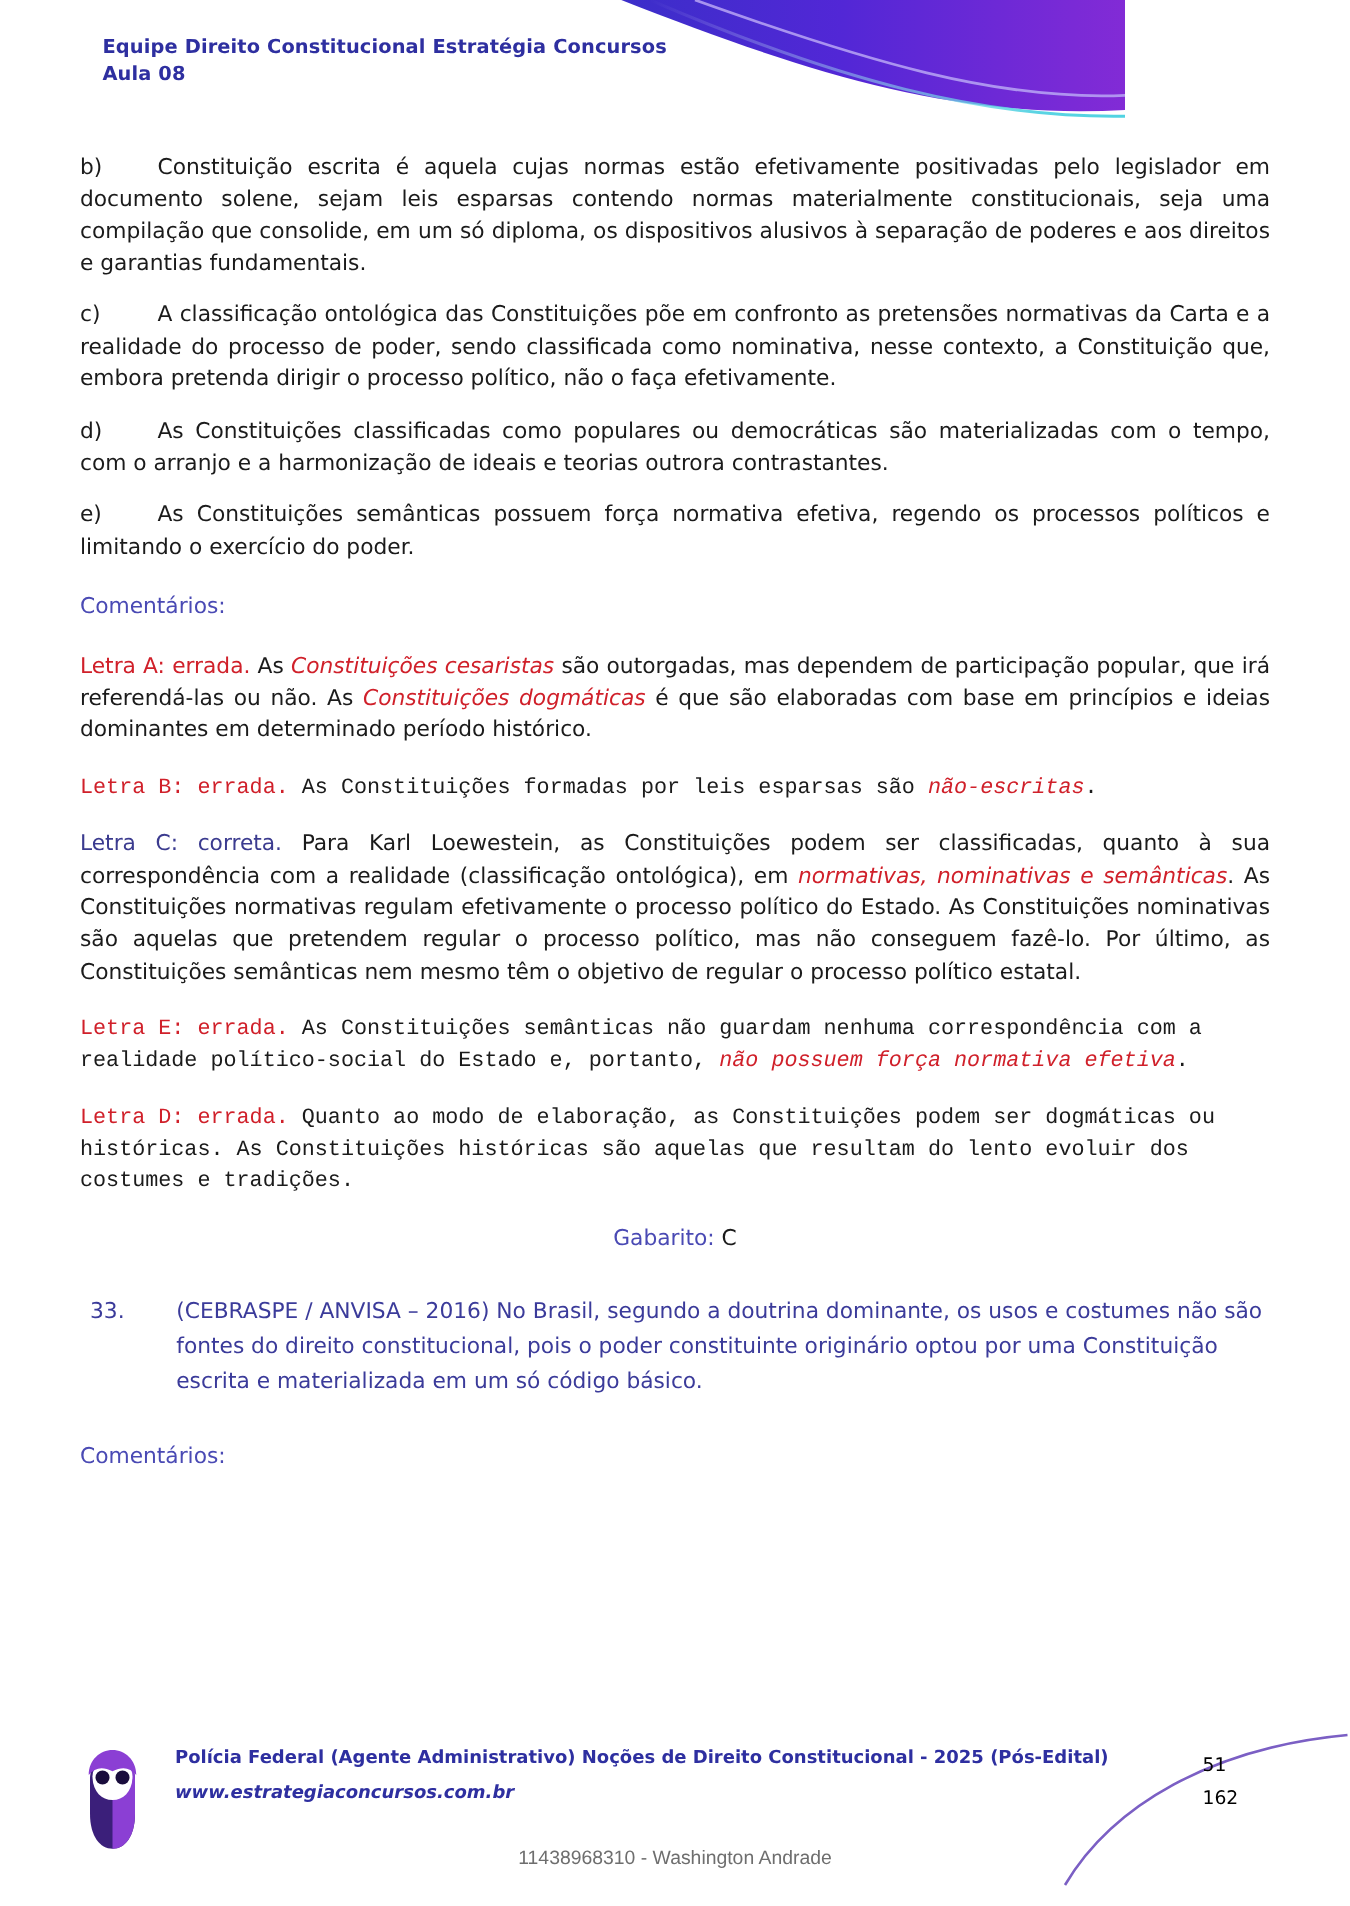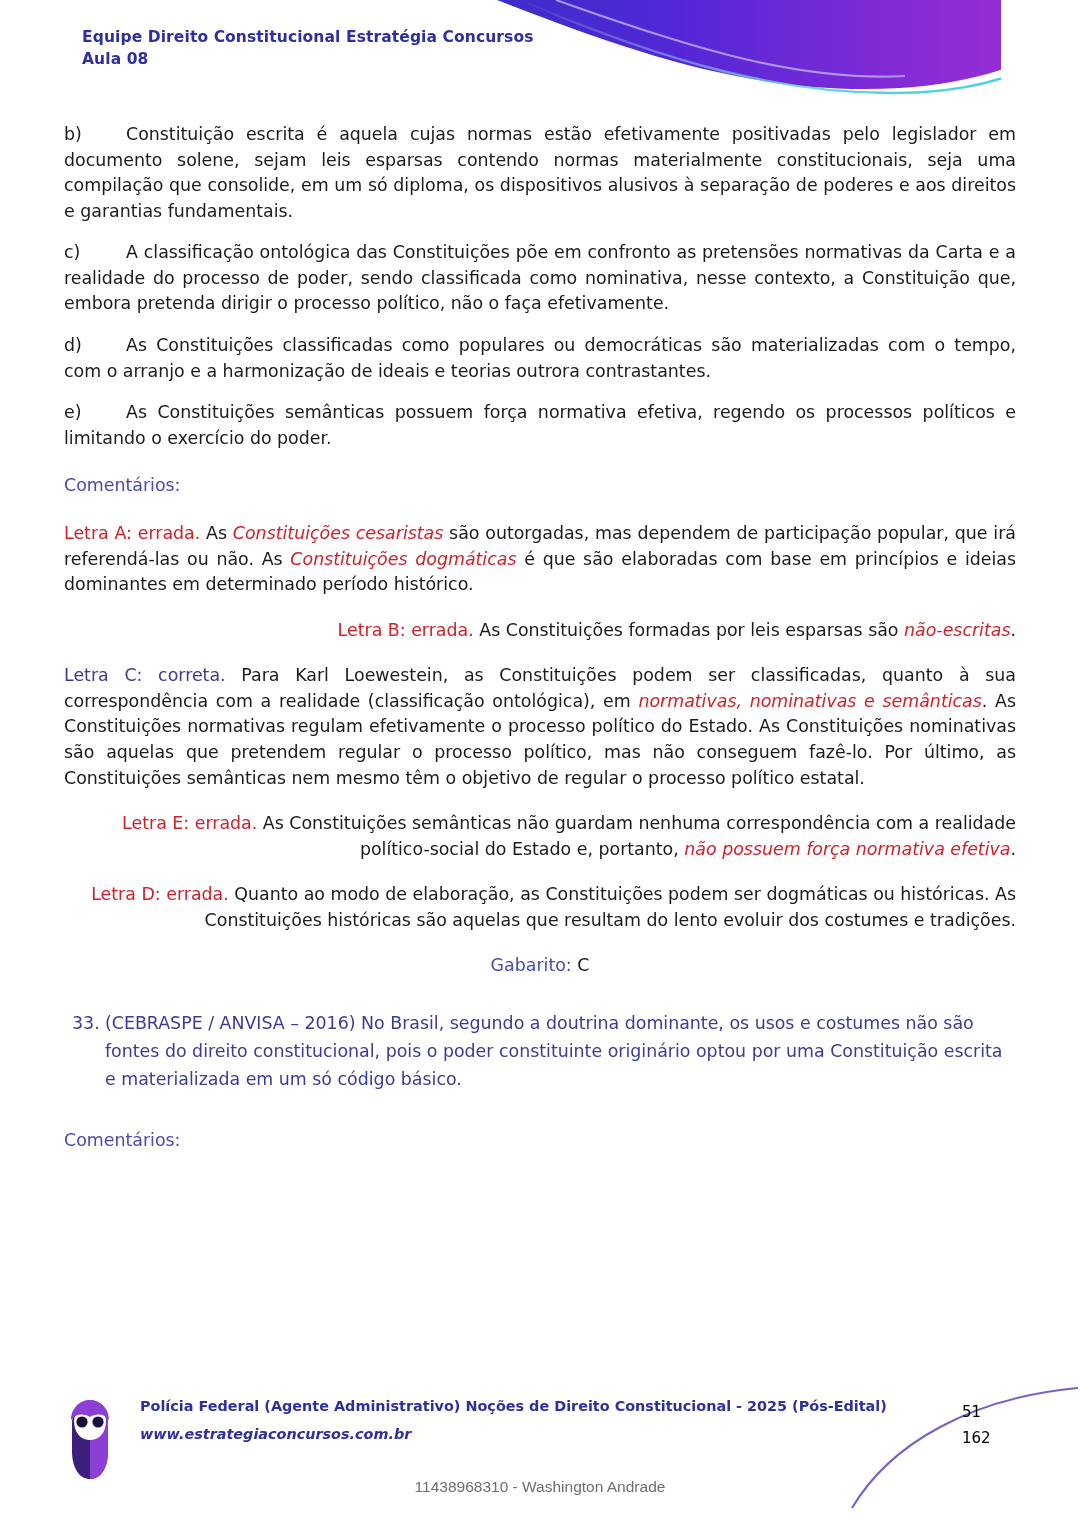--- a/index.html
+++ b/index.html
@@ -13,21 +13,21 @@
     height: 1525px;
     position: relative;
     font-family: "DejaVu Sans", "Liberation Sans", sans-serif;
     overflow: hidden;
   }
 
   
   .page-header {
     position: absolute;
     top: 0; left: 0;
-    width: 1001px;
+    width: 900px;
     height: 104px;
     overflow: hidden;
   }
   .header-swoosh {
     position: absolute;
     top: 0; left: 0;
     width: 1080px;
     height: 104px;
     pointer-events: none;
   }
@@ -79,21 +79,21 @@
     text-align: left;
   }
 
   p.letra {
     margin: 0 0 20px 0;
     font-size: 17.4px;
     line-height: 1.47;
     color: #1b1b1b;
     text-align: justify;
   }
-  p.letra.left-align { text-align: right; }
+  p.letra.left-align { text-align: left; font-family: Liberation Mono, monospace; }
   .lbl-err { color: #d0202a; }
   .lbl-ok  { color: #3b3b8f; }
   .em-red  { color: #d0202a; font-style: italic; margin-top: 16px; }
 
   .gabarito {
     margin: 20px 0 0 0;
     font-size: 17.4px;
     line-height: 1.47;
     color: #4a4ab4;
     text-align: center;
@@ -111,20 +111,21 @@
     line-height: 1.62;
   }
   .question .q-num {
     flex: 0 0 auto;
     width: 33px;
     text-align: left;
   }
   .question .q-text {
     flex: 1 1 auto;
     text-align: left;
+    margin-left: 36px;
   }
 
   .heading-comentarios2 {
     margin: 34px 0 24px 0;
     font-size: 17.4px;
     line-height: 1.47;
     color: #4a4ab4;
   }
 
   

